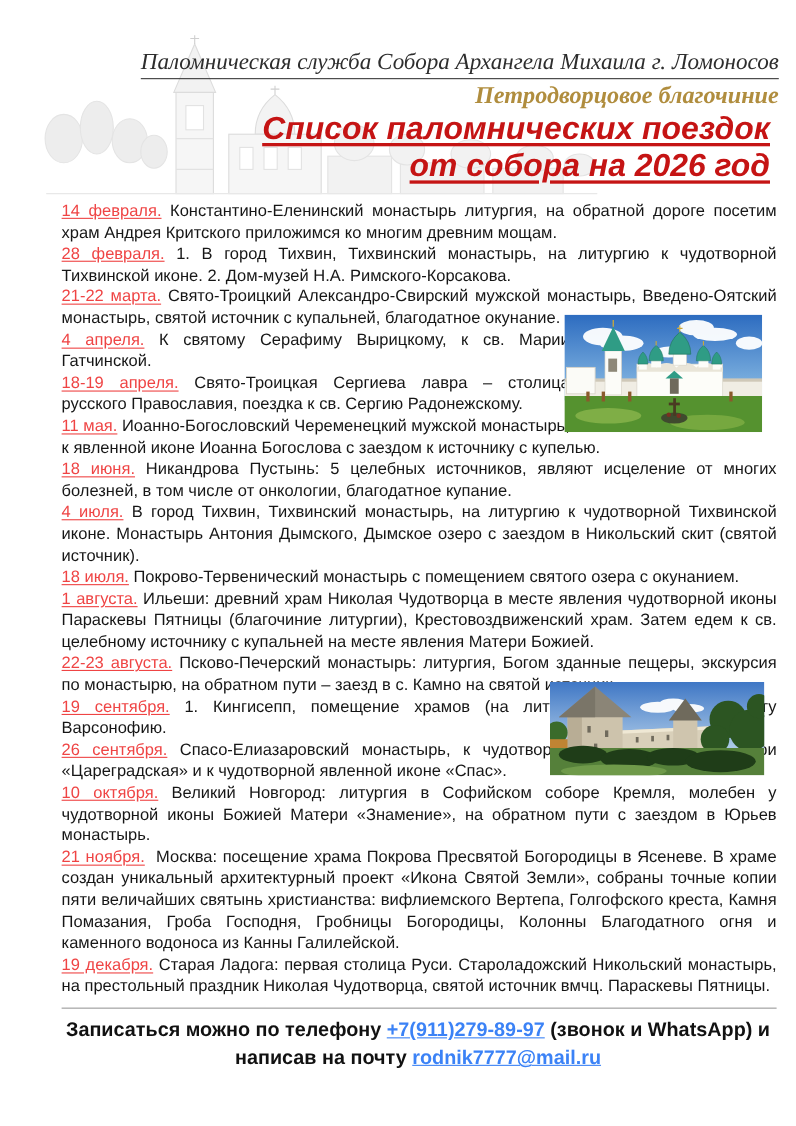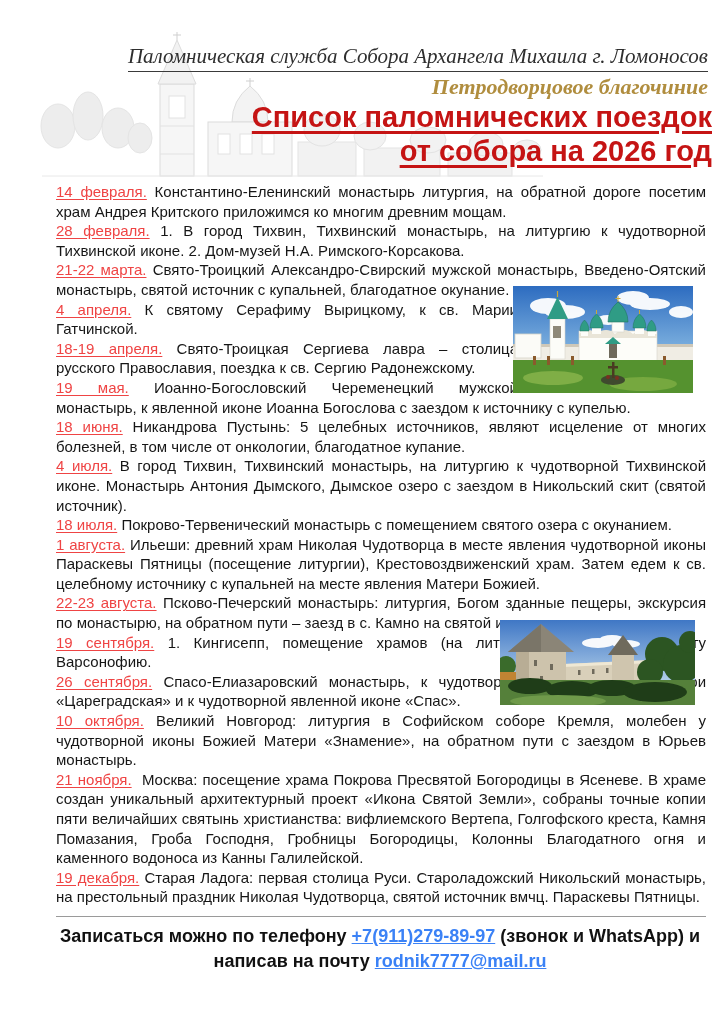--- a/index.html
+++ b/index.html
@@ -6,22 +6,22 @@
   .page{position:relative;width:724px;height:1024px;background:#ffffff;overflow:hidden;
         font-family:"Liberation Sans",sans-serif;color:#161616;padding-left:18px;}
   
   .header{position:relative;height:178px;}
   .watermark{position:absolute;left:22px;top:26px;width:505px;height:152px;}
   .service-line{position:absolute;right:34px;top:44px;
       font-family:"Liberation Serif",serif;font-style:italic;font-size:21px;color:#2e2e2e;
       border-bottom:1.5px solid #3a3a3a;padding-bottom:2px;white-space:nowrap;}
   .deanery-line{position:absolute;right:34px;top:74px;
       font-family:"Liberation Serif",serif;font-style:italic;font-size:22px;font-weight:bold;color:#b08d3e;}
-  .doc-title{position:absolute;right:30px;top:100px;text-align:right;
-      font-size:29px;font-weight:bold;line-height:34px;color:#c51414;}
+  .doc-title{position:absolute;right:42px;top:100px;text-align:right;
+      font-size:29px;font-weight:bold;line-height:34px;color:#c51414;font-style:italic;}
   .doc-title span{text-decoration:underline;text-decoration-thickness:2.5px;text-underline-offset:4px;}
   
   .trips{padding:4px 36px 0 38px;font-size:15px;line-height:19.6px;text-align:justify;}
   .trips p{margin:0;}
   .trip-date{color:#ef4444;text-decoration:underline;text-underline-offset:2px;}
   .wrapspacer{float:right;}
   .s1{width:188px;height:96px;}
   .s2{width:196px;height:94px;}
   .photo{position:absolute;overflow:hidden;}
   .photo1{left:513px;top:286px;width:180px;height:107px;}
@@ -94,29 +94,29 @@
     <p><span class="trip-date">14 февраля.</span> <span>Константино-Еленинский монастырь литургия, на обратной дороге посетим храм Андрея Критского приложимся ко многим древним мощам.</span></p>
 
     <p><span class="trip-date">28 февраля.</span> <span>1. В город Тихвин, Тихвинский монастырь, на литургию к чудотворной Тихвинской иконе. 2. Дом-музей Н.А. Римского-Корсакова.</span></p>
 
     <p><span class="trip-date">21-22 марта.</span> <span>Свято-Троицкий Александро-Свирский мужской монастырь, Введено-Оятский монастырь, святой источник с купальней, благодатное окунание.</span></p>
 
     <p><span class="wrapspacer s1"></span><span class="trip-date">4 апреля.</span> <span>К святому Серафиму Вырицкому, к св. Марии Гатчинской.</span></p>
 
     <p><span class="trip-date">18-19 апреля.</span> <span>Свято-Троицкая Сергиева лавра – столица русского Православия, поездка к св. Сергию Радонежскому.</span></p>
 
-    <p><span class="trip-date">19 мая.</span> <span>Иоанно-Богословский Череменецкий мужской монастырь, к явленной иконе Иоанна Богослова с заездом к источнику с купелью.</span></p>
+    <p><span class="trip-date">11 мая.</span> <span>Иоанно-Богословский Череменецкий мужской монастырь, к явленной иконе Иоанна Богослова с заездом к источнику с купелью.</span></p>
 
     <p><span class="trip-date">18 июня.</span> <span>Никандрова Пустынь: 5 целебных источников, являют исцеление от многих болезней, в том числе от онкологии, благодатное купание.</span></p>
 
     <p><span class="trip-date">4 июля.</span> <span>В город Тихвин, Тихвинский монастырь, на литургию к чудотворной Тихвинской иконе. Монастырь Антония Дымского, Дымское озеро с заездом в Никольский скит (святой источник).</span></p>
 
     <p><span class="trip-date">18 июля.</span> <span>Покрово-Тервенический монастырь с помещением святого озера с окунанием.</span></p>
 
-    <p><span class="trip-date">1 августа.</span> <span>Ильеши: древний храм Николая Чудотворца в месте явления чудотворной иконы Параскевы Пятницы (посещение литургии), Крестовоздвиженский храм. Затем едем к св. целебному источнику с купальней на месте явления Матери Божией.</span></p>
+    <p><span class="trip-date">1 августа.</span> <span>Ильеши: древний храм Николая Чудотворца в месте явления чудотворной иконы Параскевы Пятницы (благочиние литургии), Крестовоздвиженский храм. Затем едем к св. целебному источнику с купальней на месте явления Матери Божией.</span></p>
 
     <p><span class="trip-date">22-23 августа.</span> <span>Псково-Печерский монастырь: литургия, Богом зданные пещеры, экскурсия по монастырю, на обратном пути – заезд в с. Камно на святой источник.</span></p>
 
     <p><span class="trip-date">19 сентября.</span> <span>1. Кингисепп, помещение храмов (на литургию), к схиархимандриту Варсонофию.</span></p>
 
 
     <p><span class="trip-date">26 сентября.</span> <span>Спасо-Елиазаровский монастырь, к чудотворной иконе Божией Матери «Цареградская» и к чудотворной явленной иконе «Спас».</span></p>
 
     <p><span class="trip-date">10 октября.</span> <span>Великий Новгород: литургия в Софийском соборе Кремля, молебен у чудотворной иконы Божией Матери «Знамение», на обратном пути с заездом в Юрьев монастырь.</span></p>
 

